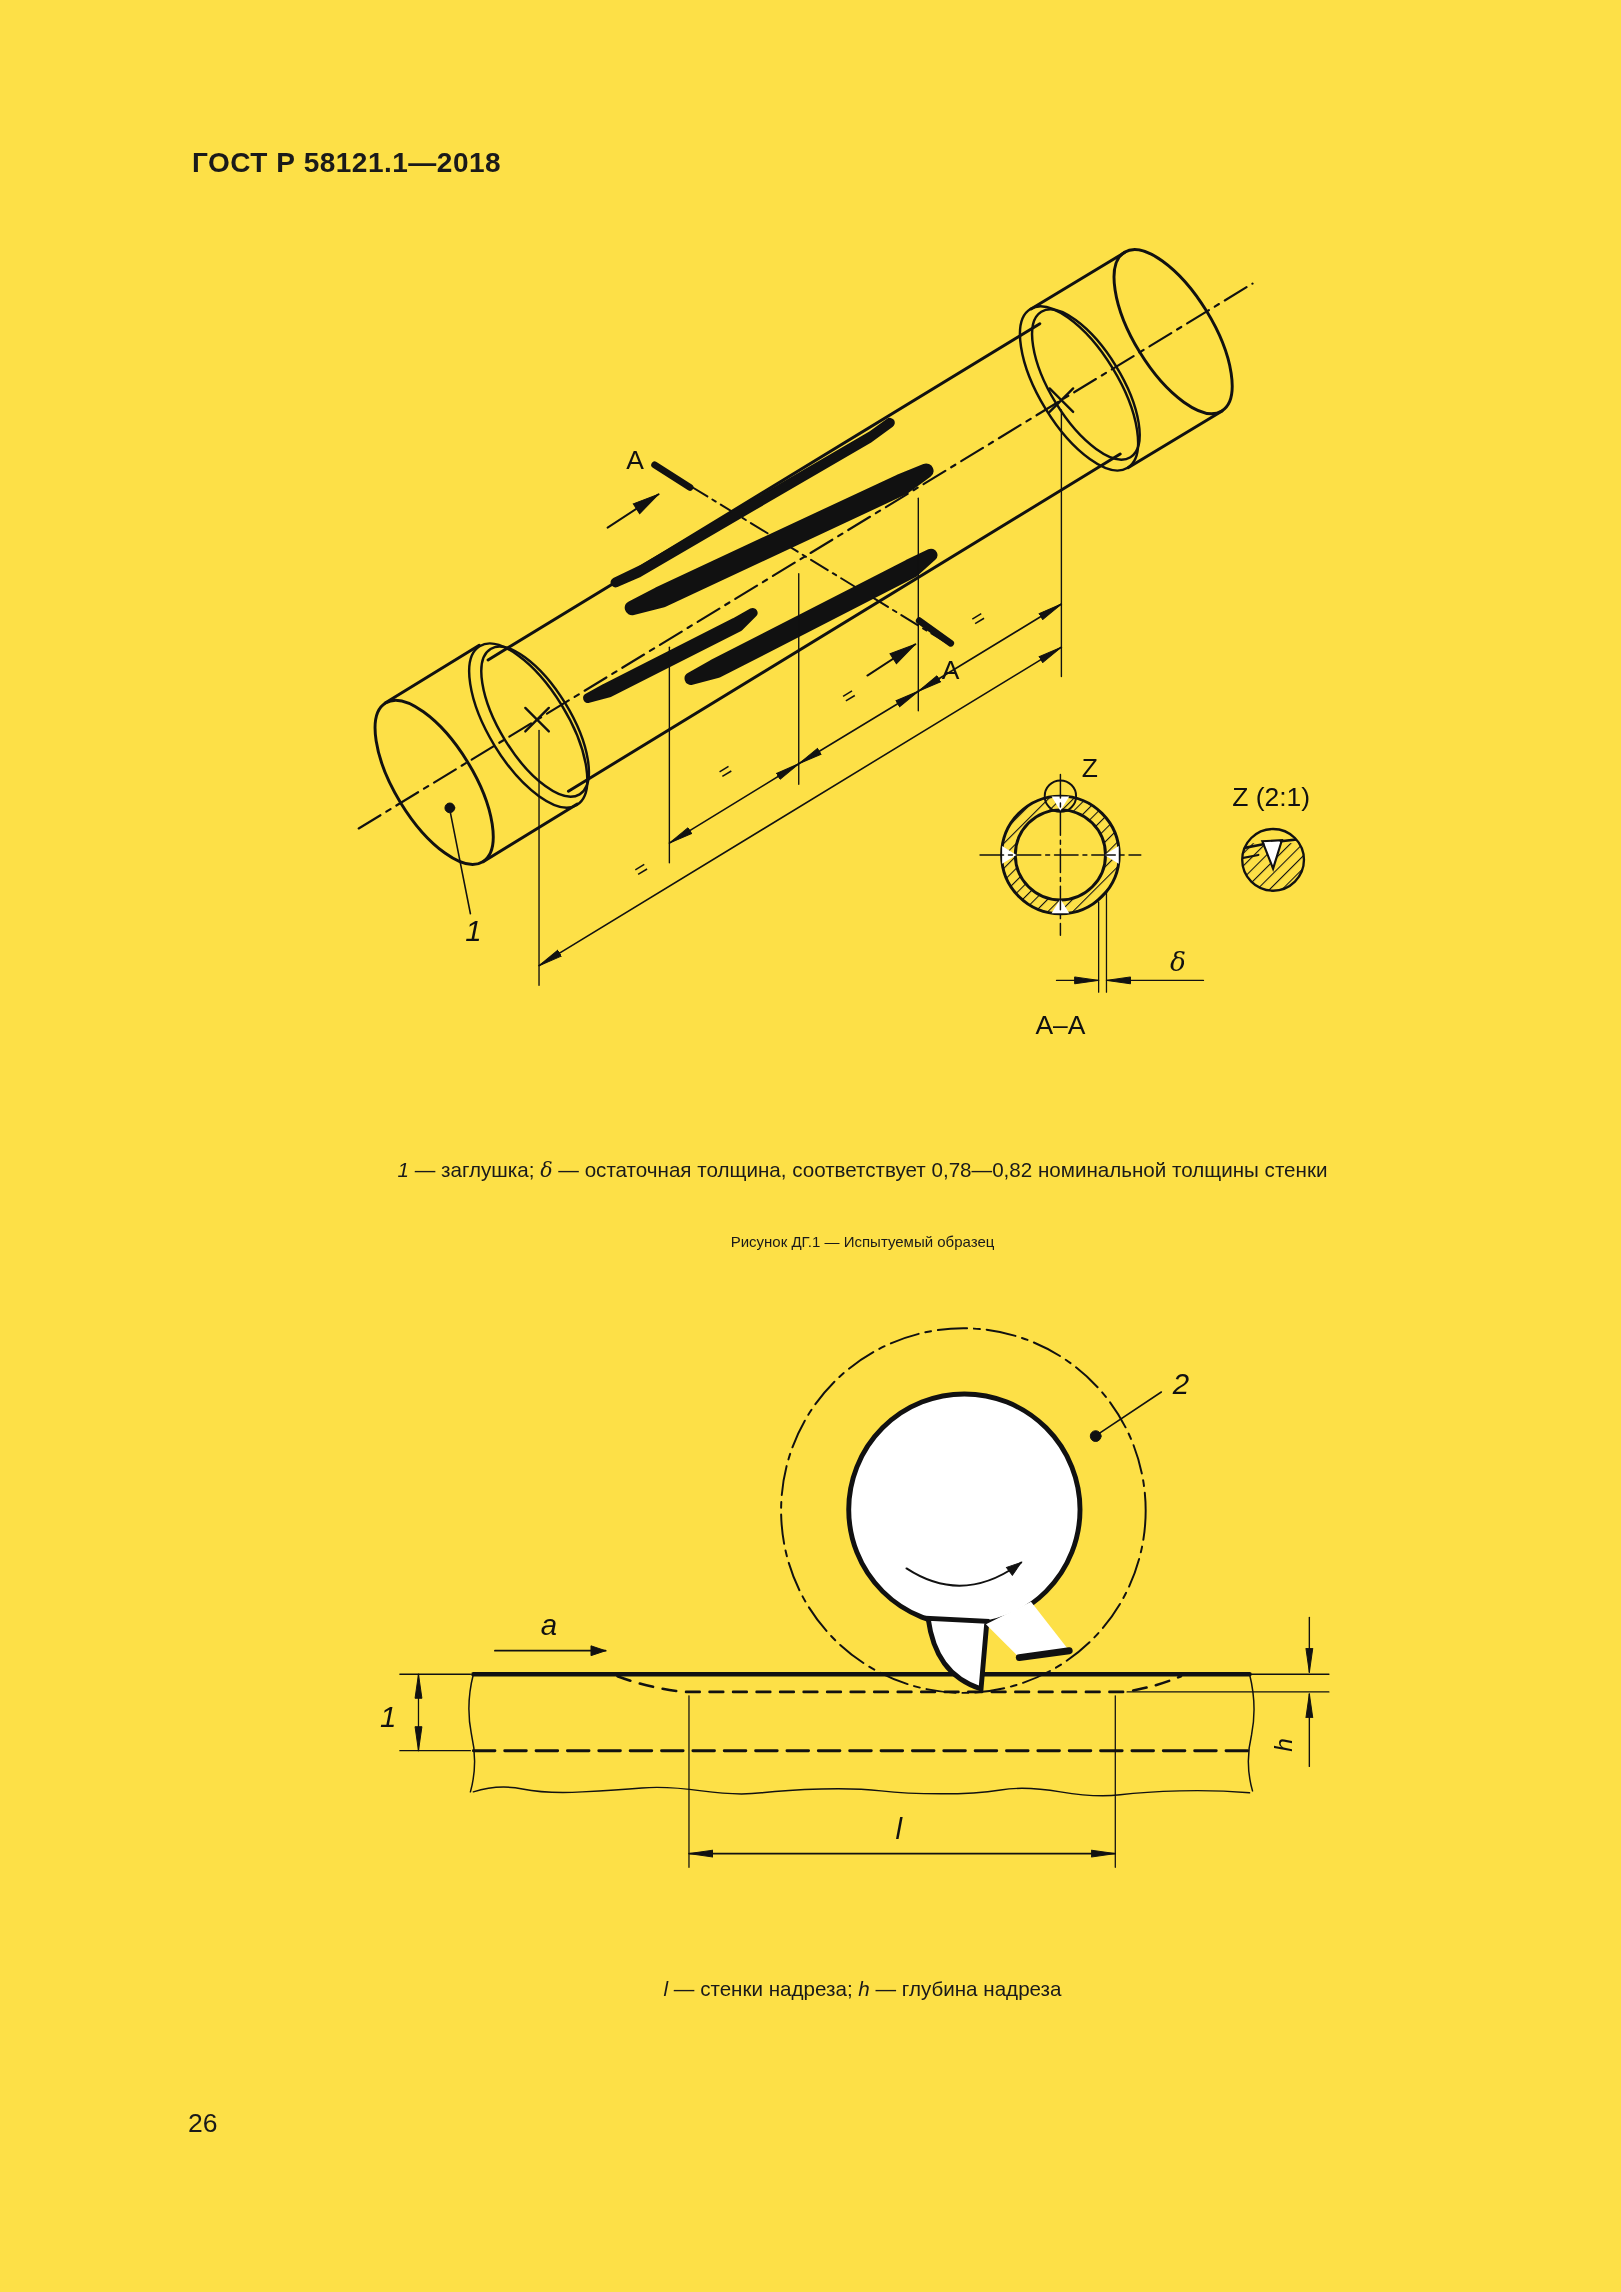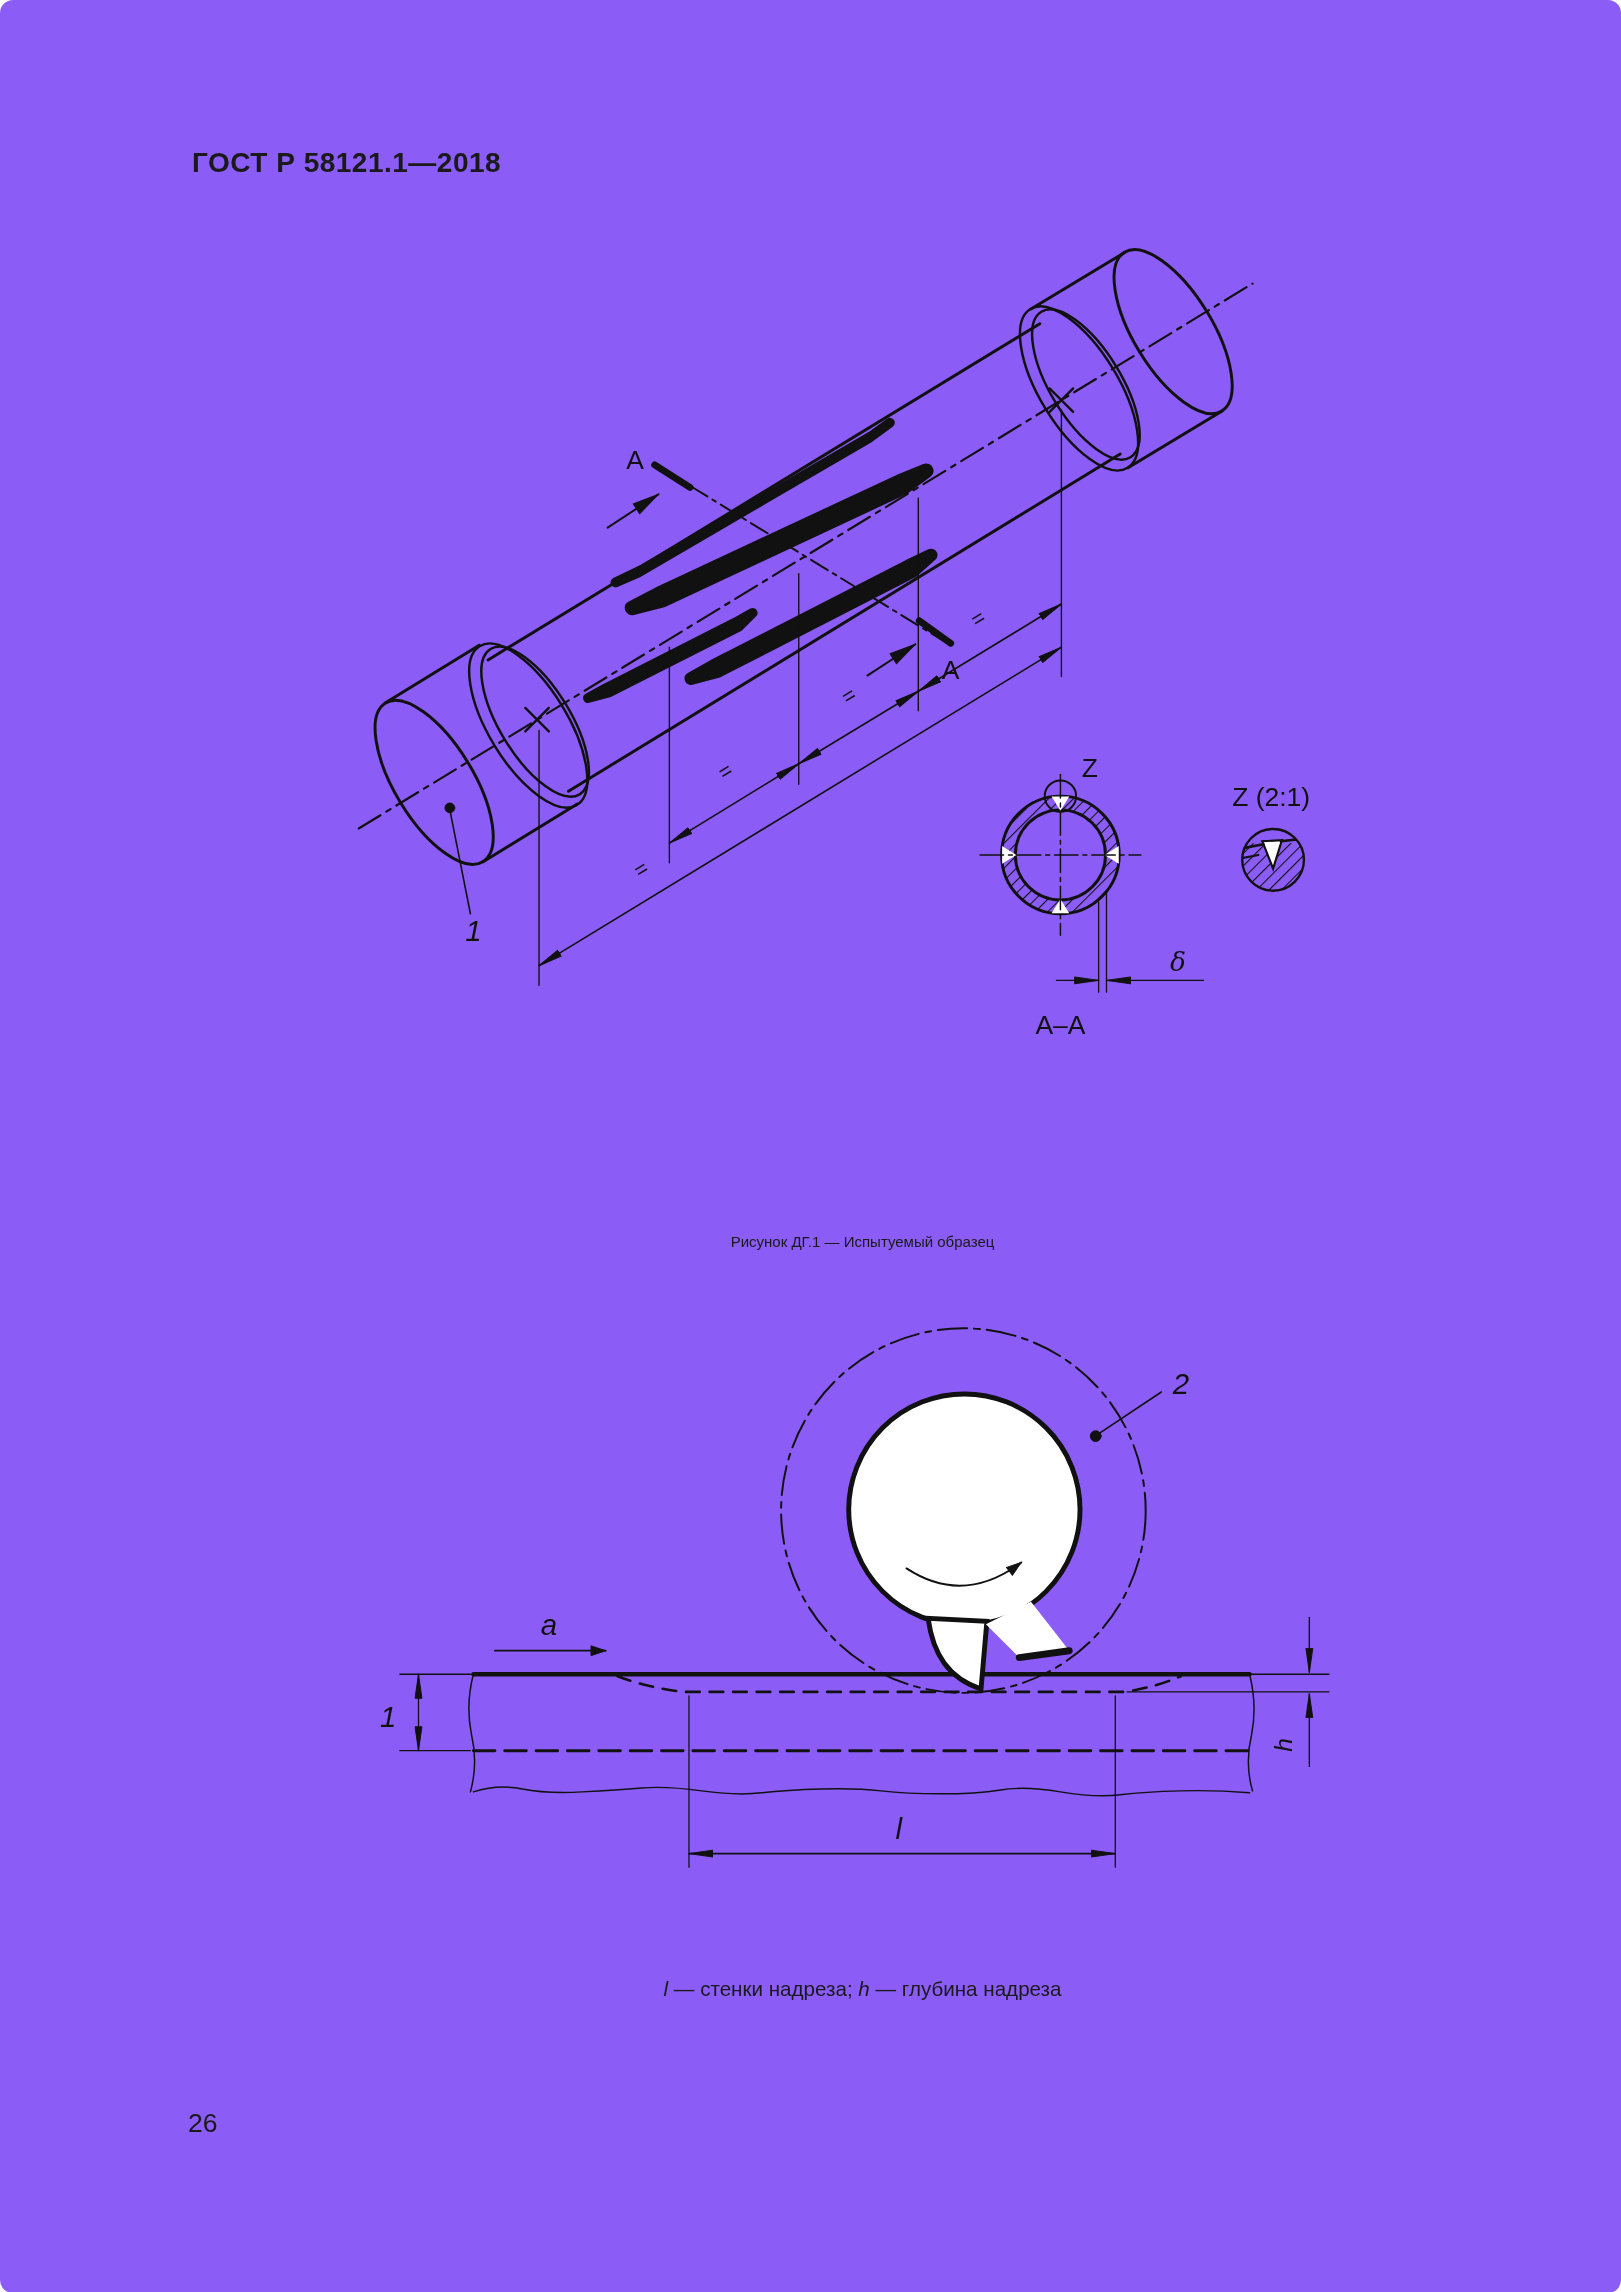--- a/index.html
+++ b/index.html
@@ -1,17 +1,17 @@
 <!DOCTYPE html>
 <html><head>
 <meta charset="utf-8">
 <style>
   html,body{margin:0;padding:0;background:#fff;}
-  .page{position:relative;width:1621px;height:2293px;background:#8b5cf6;overflow:hidden;
-        font-family:"Liberation Sans","DejaVu Sans",sans-serif;color:#1a1a1a;border-radius:13px;}
+  .page{position:relative;width:1621px;height:2293px;background:#fde047;overflow:hidden;
+        font-family:"Liberation Sans","DejaVu Sans",sans-serif;color:#1a1a1a;}
   .hdr{position:absolute;left:192px;top:147px;font-size:28px;font-weight:bold;letter-spacing:0.5px;}
   .pagenum{position:absolute;left:188px;top:2064px;font-size:26.5px;margin-top:44px;}
   .cap{position:absolute;left:137px;width:1451px;text-align:center;font-size:20.6px;line-height:25.5px;}
   .ttl{position:absolute;left:137px;width:1451px;text-align:center;font-size:15px;}
   .it{font-style:italic;}
   svg{position:absolute;left:0;top:0;}
   svg text{font-family:"Liberation Sans","DejaVu Sans",sans-serif;fill:#111;}
   .lbl{font-size:27px;}
   .num{font-size:30px;font-style:italic;}
   .eq{font-size:22px;}
@@ -206,20 +206,23 @@
       </g>
 
       <g stroke-width="1.4">
         <line x1="1336" y1="1650" x2="1336" y2="1706" marker-end="url(#dimA)"></line>
         <line x1="1336" y1="1802" x2="1336" y2="1728" marker-end="url(#dimA)"></line>
         <text x="1318" y="1780" text-anchor="middle" stroke="none" fill="#111" style="font-size:25px;font-style:italic;" transform="rotate(-90 1318 1780)">h</text>
       </g>
     </g>
   </svg>
 
+  <div class="cap" style="top:1157px;">
+    <span class="it">1</span><span> — заглушка; </span><span class="it" style="font-family:'DejaVu Serif',serif;">δ</span><span> — остаточная толщина, соответствует 0,78—0,82 номинальной толщины стенки</span>
+  </div>
   <div class="ttl" style="top:1233px;">Рисунок ДГ.1 — Испытуемый образец</div>
 
   <div class="cap" style="top:1976px;">
     <span class="it">l</span><span> — стенки надреза; </span><span class="it">h</span><span> — глубина надреза</span>
   </div>
 
   <div class="pagenum">26</div>
 </div>
 
 

